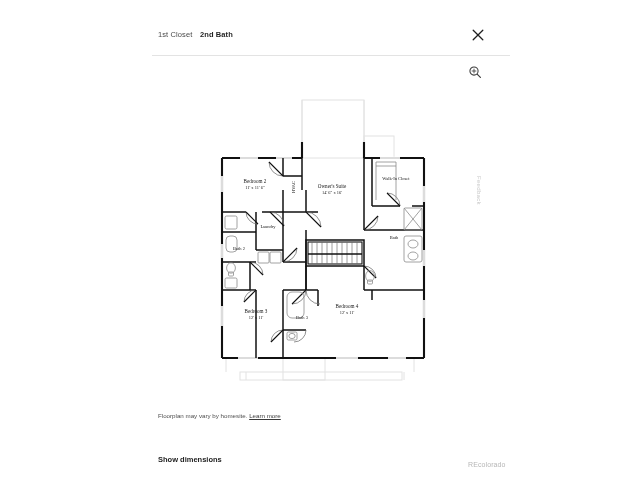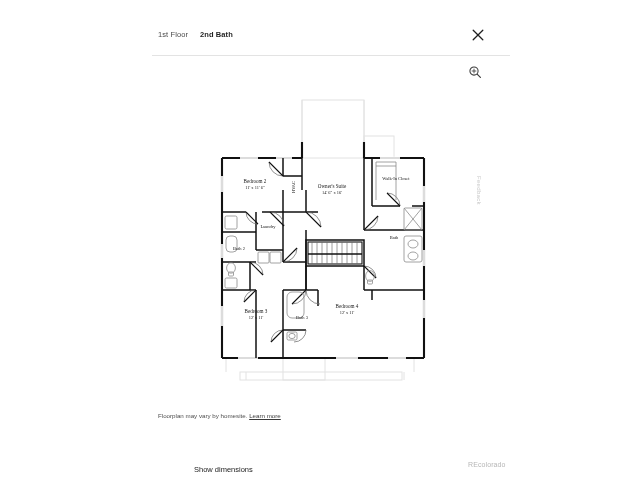--- a/index.html
+++ b/index.html
@@ -91,27 +91,26 @@
     color: #4e4e4e;
     white-space: nowrap;
   }
   #disclaimer .learn {
     color: #3a3a3a;
     text-decoration: underline;
     cursor: pointer;
   }
   #show-dimensions {
     position: absolute;
-    left: 158px; top: 465px;
+    left: 158px; top: 455px;
     font-size: 7.5px;
-    font-weight: normal;
+    font-weight: bold;
     color: #222222;
     cursor: pointer;
     white-space: nowrap;
-    margin-left: 36px;
   }
   #watermark {
     position: absolute;
     left: 468px; top: 461px;
     font-size: 7px;
     color: #b6b6b6;
     letter-spacing: .1px;
     white-space: nowrap;
     user-select: none;
   }
@@ -125,21 +124,21 @@
   text.rname { font-size: 5.1px; }
   text.rdim  { font-size: 4.4px; }
   text.rsmall{ font-size: 4.5px; }
 </style>
 </head>
 <body>
 
 <div id="app">
 
   <div id="tabbar">
-    <div class="tab" id="tab-1">1st Floor</div>
+    <div class="tab" id="tab-1">1st Closet</div>
     <div class="tab" id="tab-2">2nd Bath</div>
 
     <div id="close-btn">
       <svg width="14" height="14" viewBox="0 0 14 14">
         <path d="M2.2 2.2 L11.8 11.8 M11.8 2.2 L2.2 11.8" stroke="#1f1f1f" stroke-width="1.3" stroke-linecap="round"></path>
       </svg>
     </div>
   </div>
 
   <div id="divider"></div>

